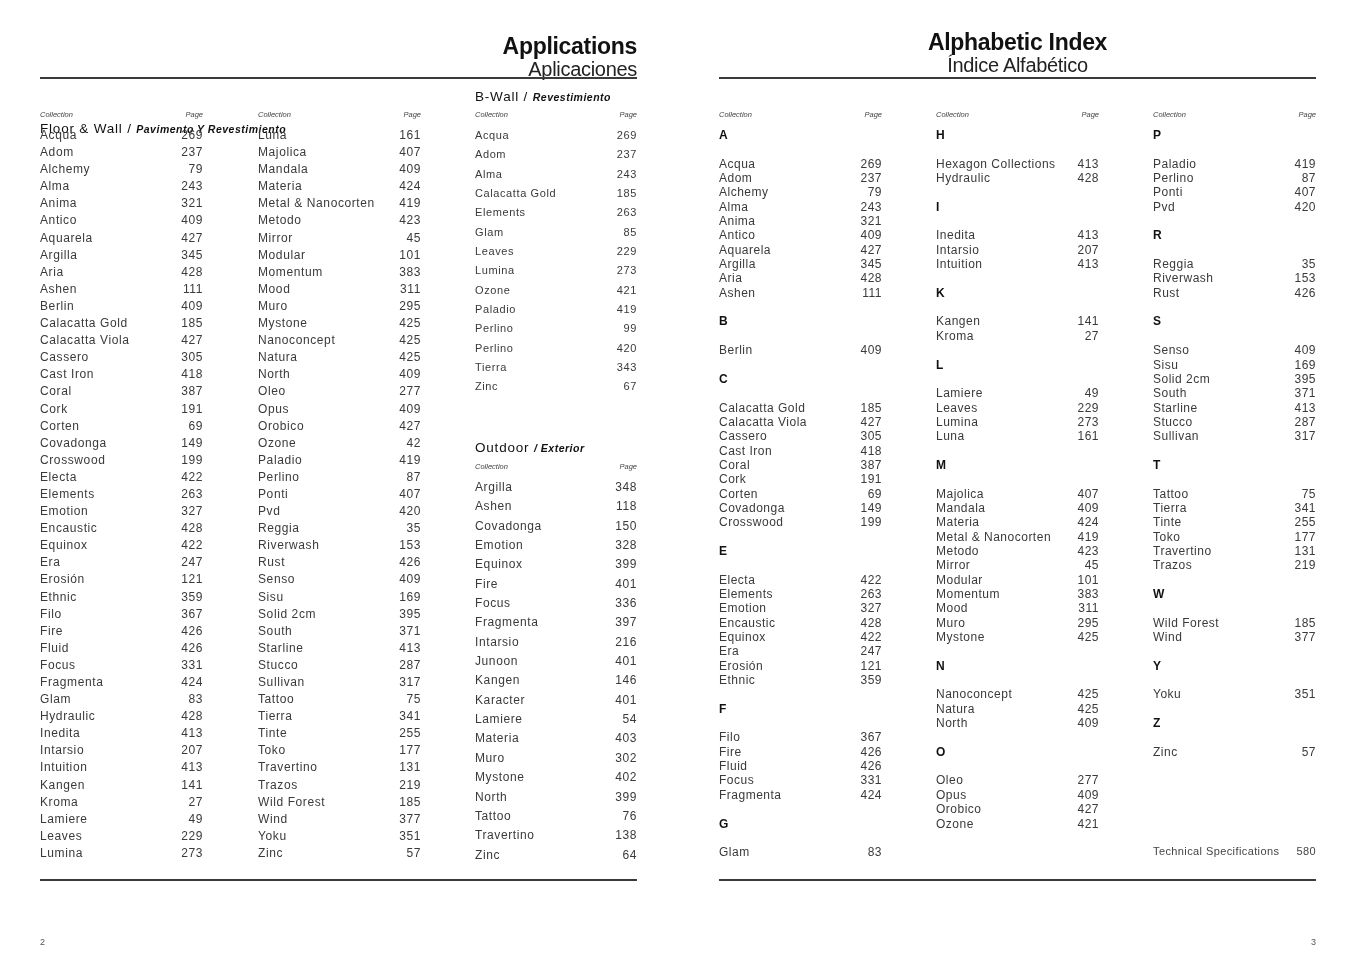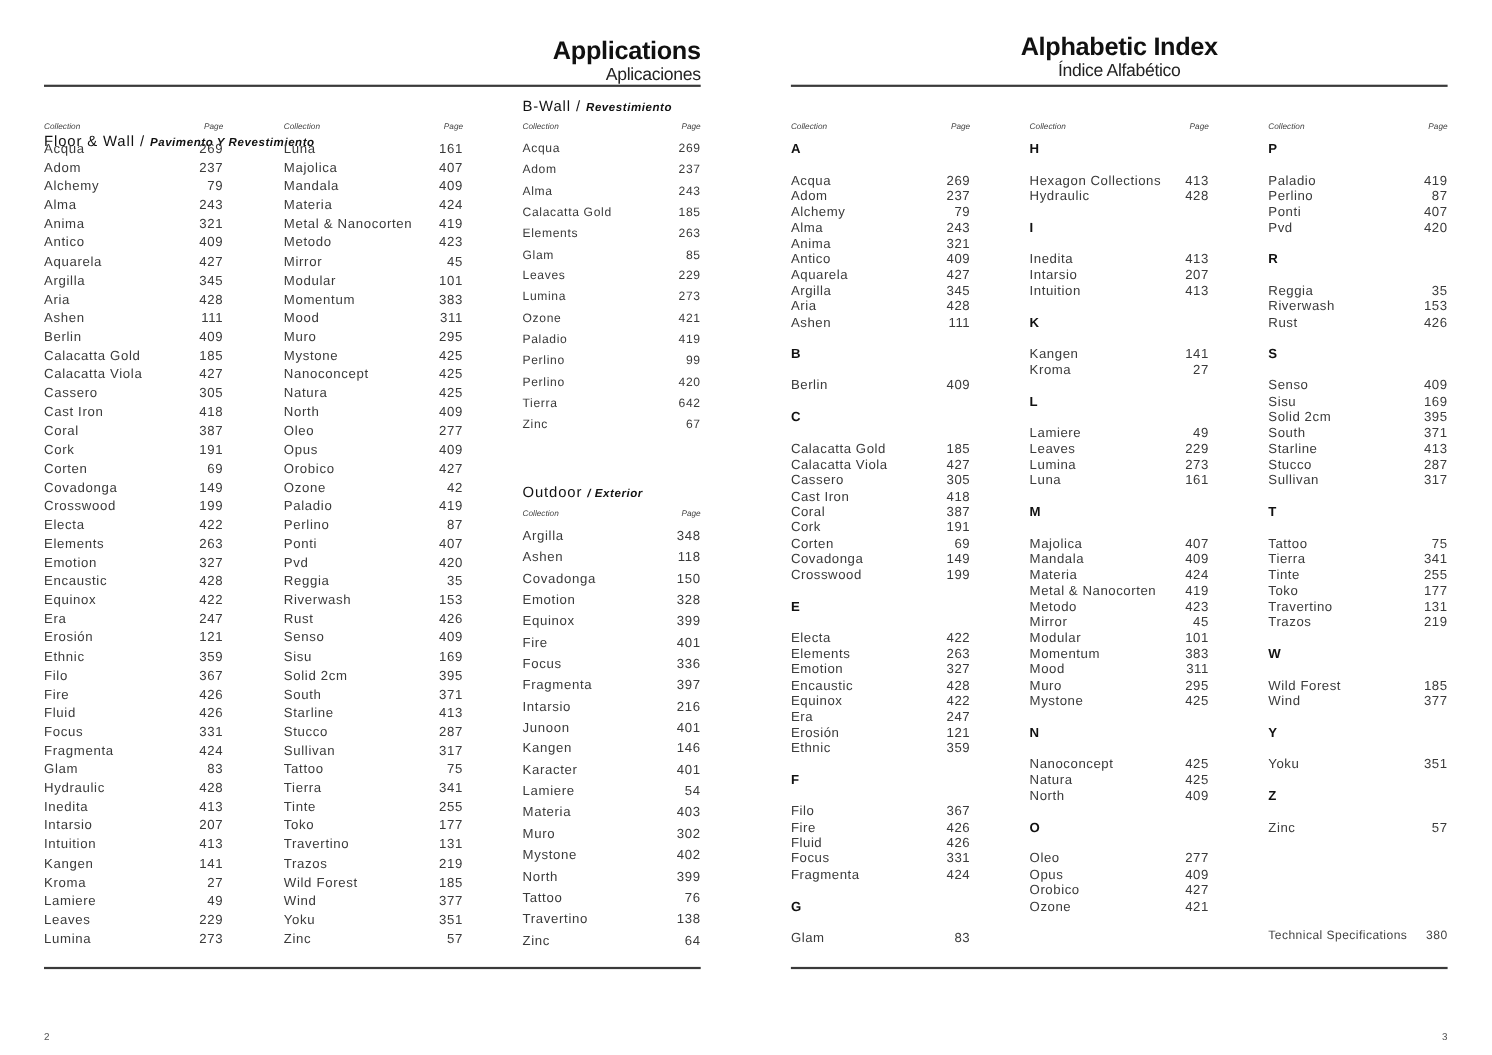--- a/index.html
+++ b/index.html
@@ -6,21 +6,21 @@
   body { width:1356px; height:959px; position:relative; overflow:hidden;
          font-family:"Liberation Sans", sans-serif; color:#333; }
   .page { position:absolute; top:0; height:959px; }
   #page-left { left:0; width:678px; }
   #page-right { left:678px; width:678px; }
 
   .title-block { position:absolute; text-align:right; }
   #page-left .title-block { left:40px; width:597px; top:34px; }
   #page-right .title-block { left:41px; width:597px; top:30px;text-align:center; }
   .title-main { font-size:23px; font-weight:bold; color:#111; line-height:24px; letter-spacing:-0.3px; }
-  .title-sub { font-size:16px; color:#222; line-height:22px; letter-spacing:-0.3px; }
+  .title-sub { font-size:20px; color:#222; line-height:22px; letter-spacing:-0.3px; }
   .rule-top { position:absolute; height:2px; background:#3a3a3a; top:77px; }
   #page-left .rule-top { left:40px; width:597px; }
   #page-right .rule-top { left:41px; width:597px; }
   .rule-bottom { position:absolute; height:2px; background:#3a3a3a; top:879px; }
   #page-left .rule-bottom { left:40px; width:597px; }
   #page-right .rule-bottom { left:41px; width:597px; }
 
   .page-num { position:absolute; top:937px; font-size:9px; color:#555; }
   #page-left .page-num { left:40px; }
   #page-right .page-num { left:633px; }
@@ -172,21 +172,21 @@
       <div class="row bw-row"><span>Alma</span><span class="num">243</span></div>
       <div class="row bw-row"><span>Calacatta Gold</span><span class="num">185</span></div>
       <div class="row bw-row"><span>Elements</span><span class="num">263</span></div>
       <div class="row bw-row"><span>Glam</span><span class="num">85</span></div>
       <div class="row bw-row"><span>Leaves</span><span class="num">229</span></div>
       <div class="row bw-row"><span>Lumina</span><span class="num">273</span></div>
       <div class="row bw-row"><span>Ozone</span><span class="num">421</span></div>
       <div class="row bw-row"><span>Paladio</span><span class="num">419</span></div>
       <div class="row bw-row"><span>Perlino</span><span class="num">99</span></div>
       <div class="row bw-row"><span>Perlino</span><span class="num">420</span></div>
-      <div class="row bw-row"><span>Tierra</span><span class="num">642</span></div>
+      <div class="row bw-row"><span>Tierra</span><span class="num">343</span></div>
       <div class="row bw-row"><span>Zinc</span><span class="num">67</span></div>
     </div>
 
   <div class="section-title" style="left:475px;top:440px;">
     <span>Outdoor</span>
     <span class="sub">/ Exterior</span>
   </div>
   <div class="colhead" style="left:475px;top:462px;width:162px;">
     <span>Collection</span>
     <span class="pg">Page</span>
@@ -387,18 +387,18 @@
         <div class="row idx-row"><span>Yoku</span><span class="num">351</span></div>
       </div>
       <div class="idx-group">
         <div class="idx-letter">Z</div>
         <div class="row idx-row"><span>Zinc</span><span class="num">57</span></div>
       </div>
     </div>
 
   <div class="tech" style="left:475px;top:845px;width:163px;">
     <span>Technical Specifications</span>
-    <span class="num">380</span>
+    <span class="num">580</span>
   </div>
 
   <div class="rule-bottom"></div>
   <div class="page-num">3</div>
 </div>
 
 </body></html>

